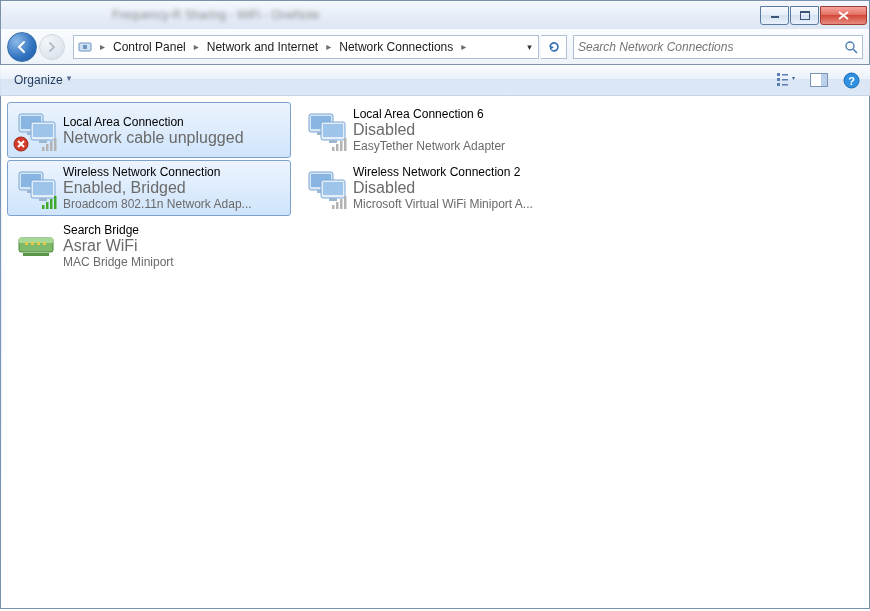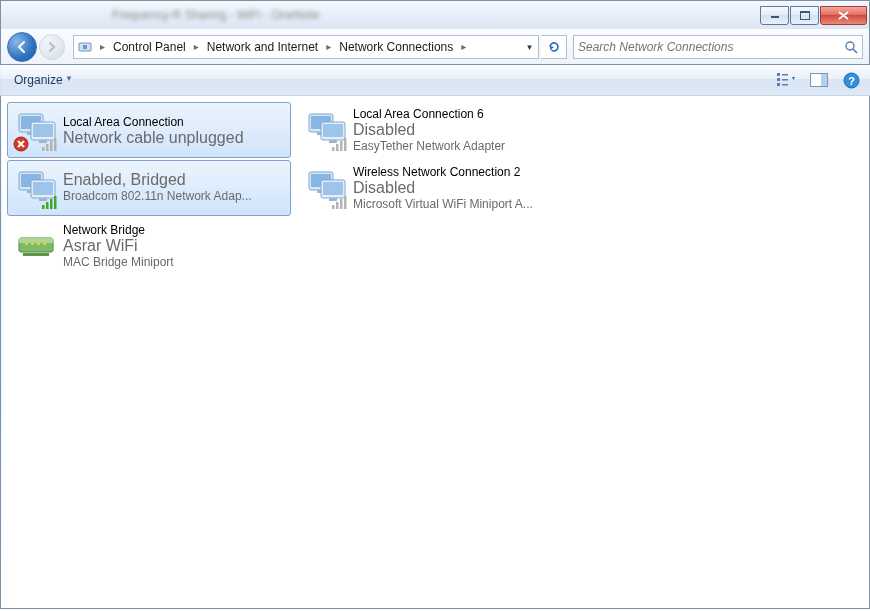--- a/index.html
+++ b/index.html
@@ -209,20 +209,21 @@
       <rect x="26" y="30" width="8" height="3" fill="#9db7d2"></rect>
     </svg>
         <svg class="signal-bars" width="16" height="16">
        <rect x="1" y="11" width="2.5" height="4" fill="#3fa92b"></rect>
        <rect x="5" y="8" width="2.5" height="7" fill="#3fa92b"></rect>
        <rect x="9" y="5" width="2.5" height="10" fill="#3fa92b"></rect>
        <rect x="13" y="2" width="2.5" height="13" fill="#3fa92b"></rect>
      </svg>
       </div>
     <div class="item-text">
+      <div class="item-title">Wireless Network Connection</div>
       <div class="item-line2">Enabled, Bridged</div>
       <div class="item-line3">Broadcom 802.11n Network Adap...</div>
     </div>
     </div>
     <div class="item">
     <div class="item-icon">
         <svg width="46" height="40">
       <rect x="6" y="4" width="24" height="18" rx="2" fill="#d7e6f5" stroke="#7ba7d6"></rect>
       <rect x="8" y="6" width="20" height="13" fill="#88b5e2"></rect>
       <rect x="14" y="22" width="8" height="3" fill="#9db7d2"></rect>
@@ -249,18 +250,18 @@
       <rect x="6" y="12" width="34" height="14" rx="2" fill="#7fb96b" stroke="#4d8a3a"></rect>
       <rect x="6" y="12" width="34" height="5" fill="#a7d895"></rect>
       <rect x="10" y="27" width="26" height="3" fill="#5a9447"></rect>
       <rect x="12" y="16" width="3" height="3" fill="#e7c94a"></rect>
           <rect x="18" y="16" width="3" height="3" fill="#e7c94a"></rect>
       <rect x="24" y="16" width="3" height="3" fill="#e7c94a"></rect>
           <rect x="30" y="16" width="3" height="3" fill="#e7c94a"></rect>
     </svg>
       </div>
     <div class="item-text">
-      <div class="item-title">Network Bridge</div>
+      <div class="item-title">Search Bridge</div>
       <div class="item-line2">Asrar WiFi</div>
       <div class="item-line3">MAC Bridge Miniport</div>
     </div>
     </div>
   </div>
 
 </body></html>

